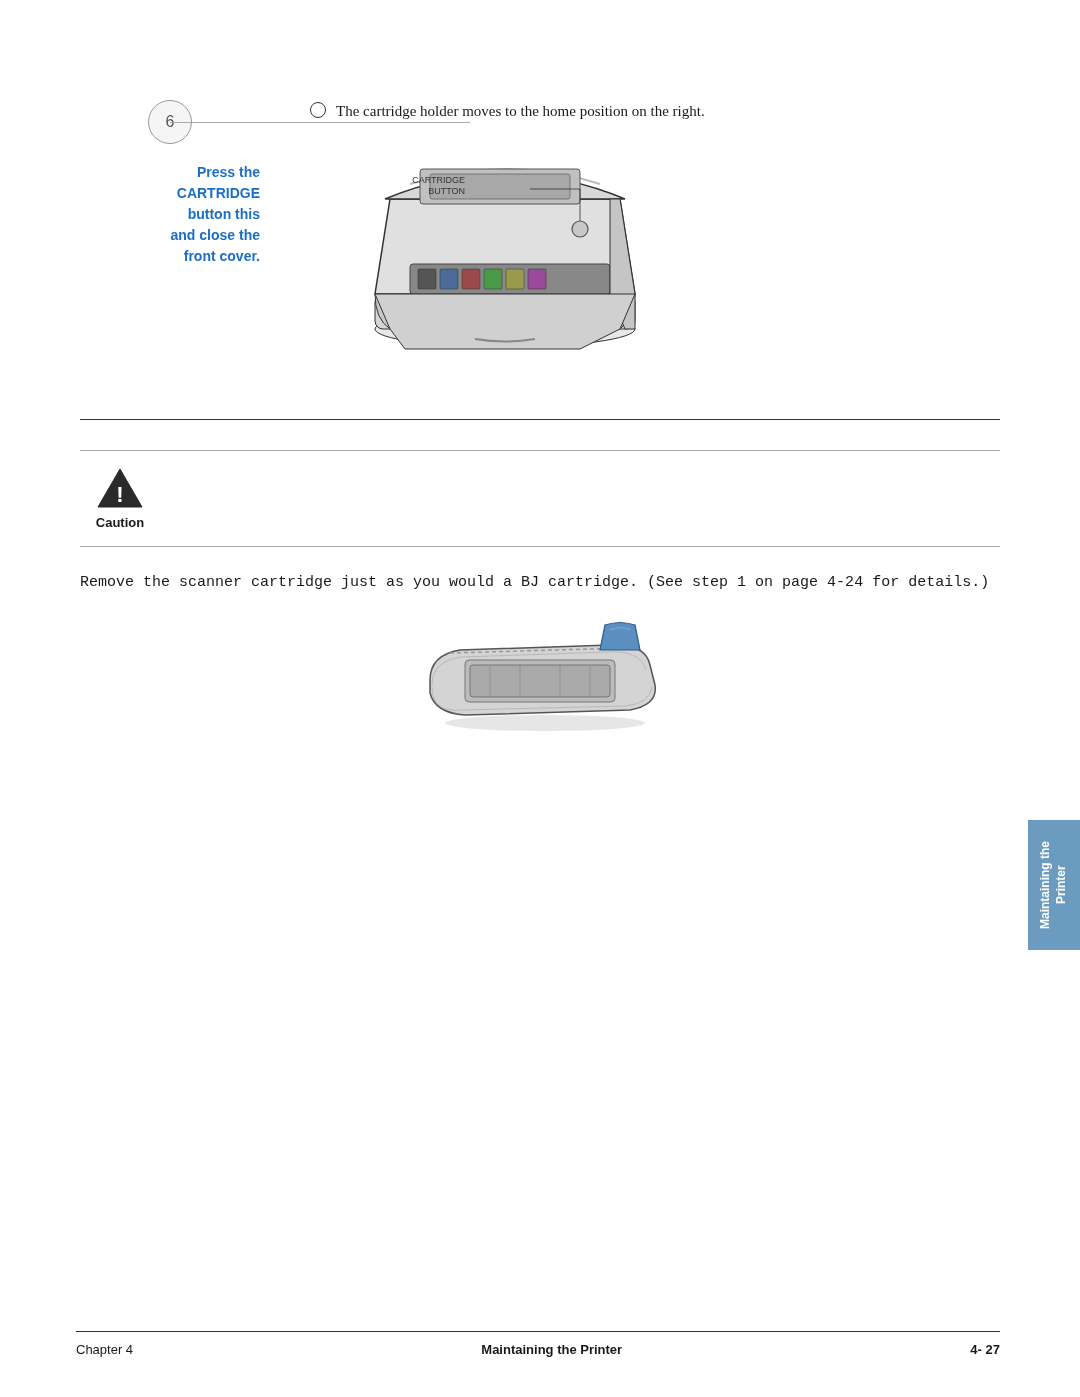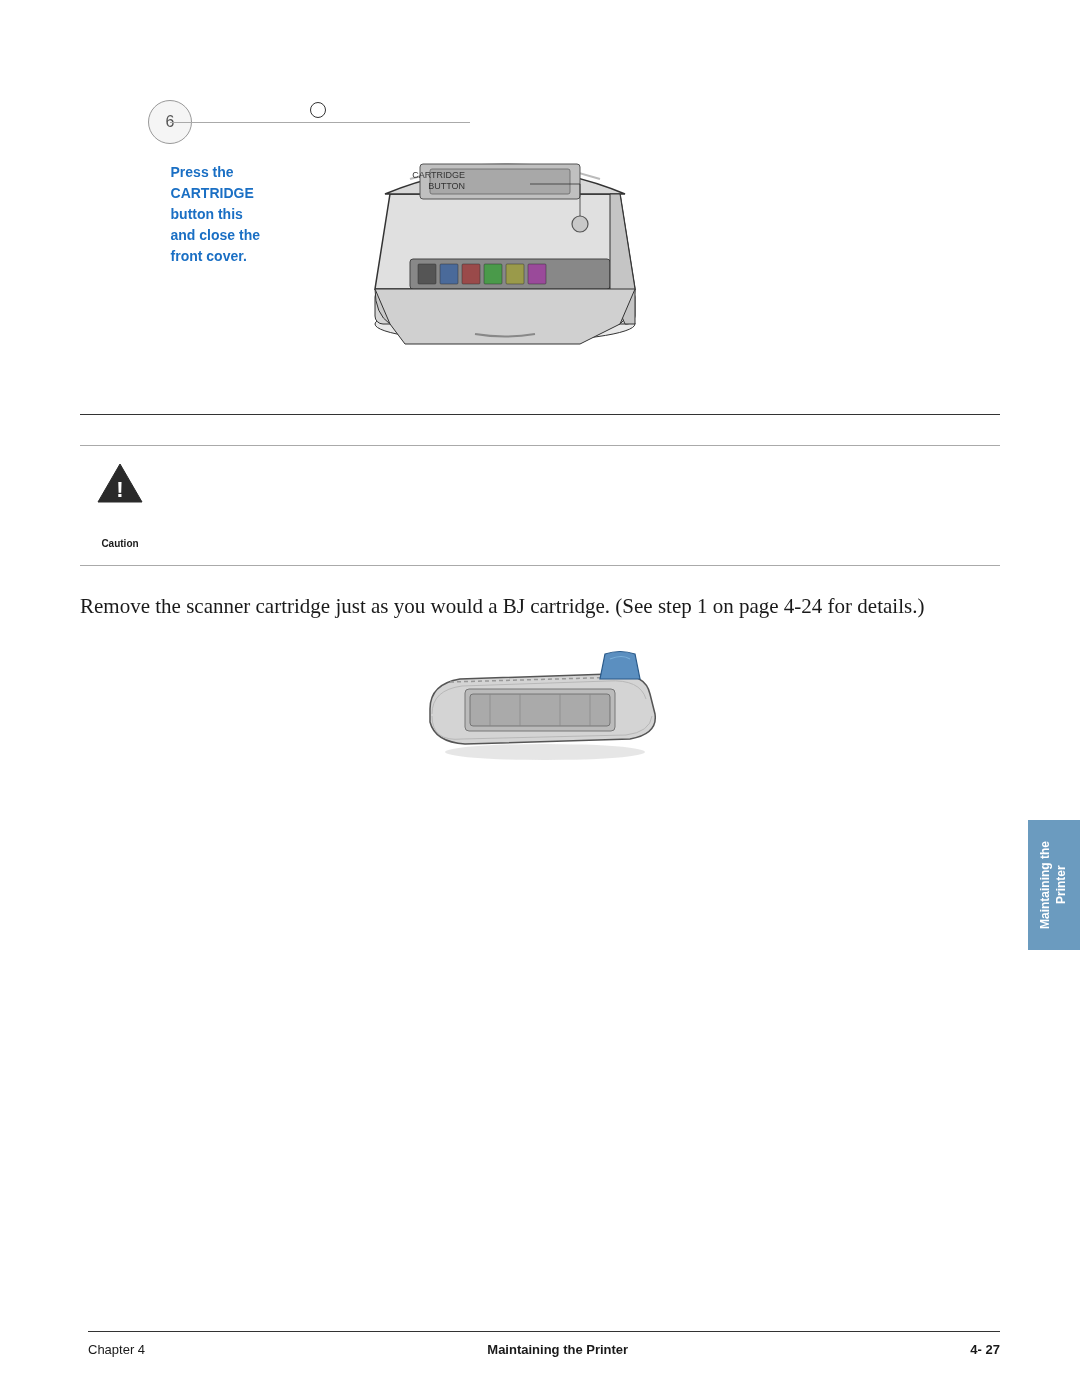--- a/index.html
+++ b/index.html
@@ -48,20 +48,21 @@
       align-items: center;
       justify-content: center;
       font-size: 16px;
       color: #555;
       font-family: Arial, sans-serif;
       margin-bottom: 10px;
       align-self: center;
     }
 
     .step-instruction {
+      text-align: right;
       font-size: 14px;
       font-family: Arial, sans-serif;
       color: #1a6fc4;
       font-weight: bold;
       line-height: 1.5;
       margin-top: 8px;
     }
 
     .step-instruction .front-cover {
     }
@@ -138,38 +139,38 @@
       flex-shrink: 0;
     }
 
     .caution-triangle {
       width: 48px;
       height: 42px;
       margin-bottom: 6px;
     }
 
     .caution-label {
-      font-size: 10px;
+      font-size: 13px;
       font-family: Arial, sans-serif;
       font-weight: bold;
       color: #1a1a1a;
-      margin-top: 28px;
     }
 
     .caution-text {
       font-size: 14.5px;
       line-height: 1.6;
       padding-left: 10px;
     }
 
     
     .body-paragraph {
-      font-size: 21px;
+      font-size: 15px;
       line-height: 1.6;
       margin-bottom: 18px;
+      font-family: Liberation Mono, monospace;
     }
 
     
     .scanner-illustration {
       display: flex;
       justify-content: center;
       margin-top: 20px;
     }
 
     
@@ -193,21 +194,21 @@
       font-family: Arial, sans-serif;
       font-weight: bold;
       line-height: 1.3;
       text-align: center;
     }
 
     
     .page-footer {
       position: absolute;
       bottom: 40px;
-      left: 88px;
+      left: 76px;
       right: 80px;
       border-top: 1px solid #333;
       padding-top: 10px;
       display: flex;
       justify-content: space-between;
       align-items: center;
     }
 
     .footer-chapter {
       font-size: 13px;
@@ -245,20 +246,21 @@
         <span>CARTRIDGE</span><br>
         <span>button this</span><br>
         <span>and close the</span><br>
         <span class="front-cover">front cover.</span>
       </div>
     </div>
 
     <div class="step-right">
       <div class="bullet-point">
         <div class="bullet-circle"></div>
+        <span class="bullet-text">The cartridge holder moves to the home position on the right.</span>
       </div>
 
       <div class="printer-illustration">
         <svg viewBox="0 0 340 220" width="340" height="220">
 
           <ellipse cx="195" cy="190" rx="130" ry="18" fill="#e8e8e8" stroke="#333" stroke-width="1"></ellipse>
 
           <rect x="65" y="155" width="260" height="35" rx="8" fill="#d5d5d5" stroke="#333" stroke-width="1"></rect>
 
           <path d="M65 155 Q65 180 80 190 L310 190 Q325 178 325 155 Z" fill="#c8c8c8" stroke="#333" stroke-width="1"></path>

